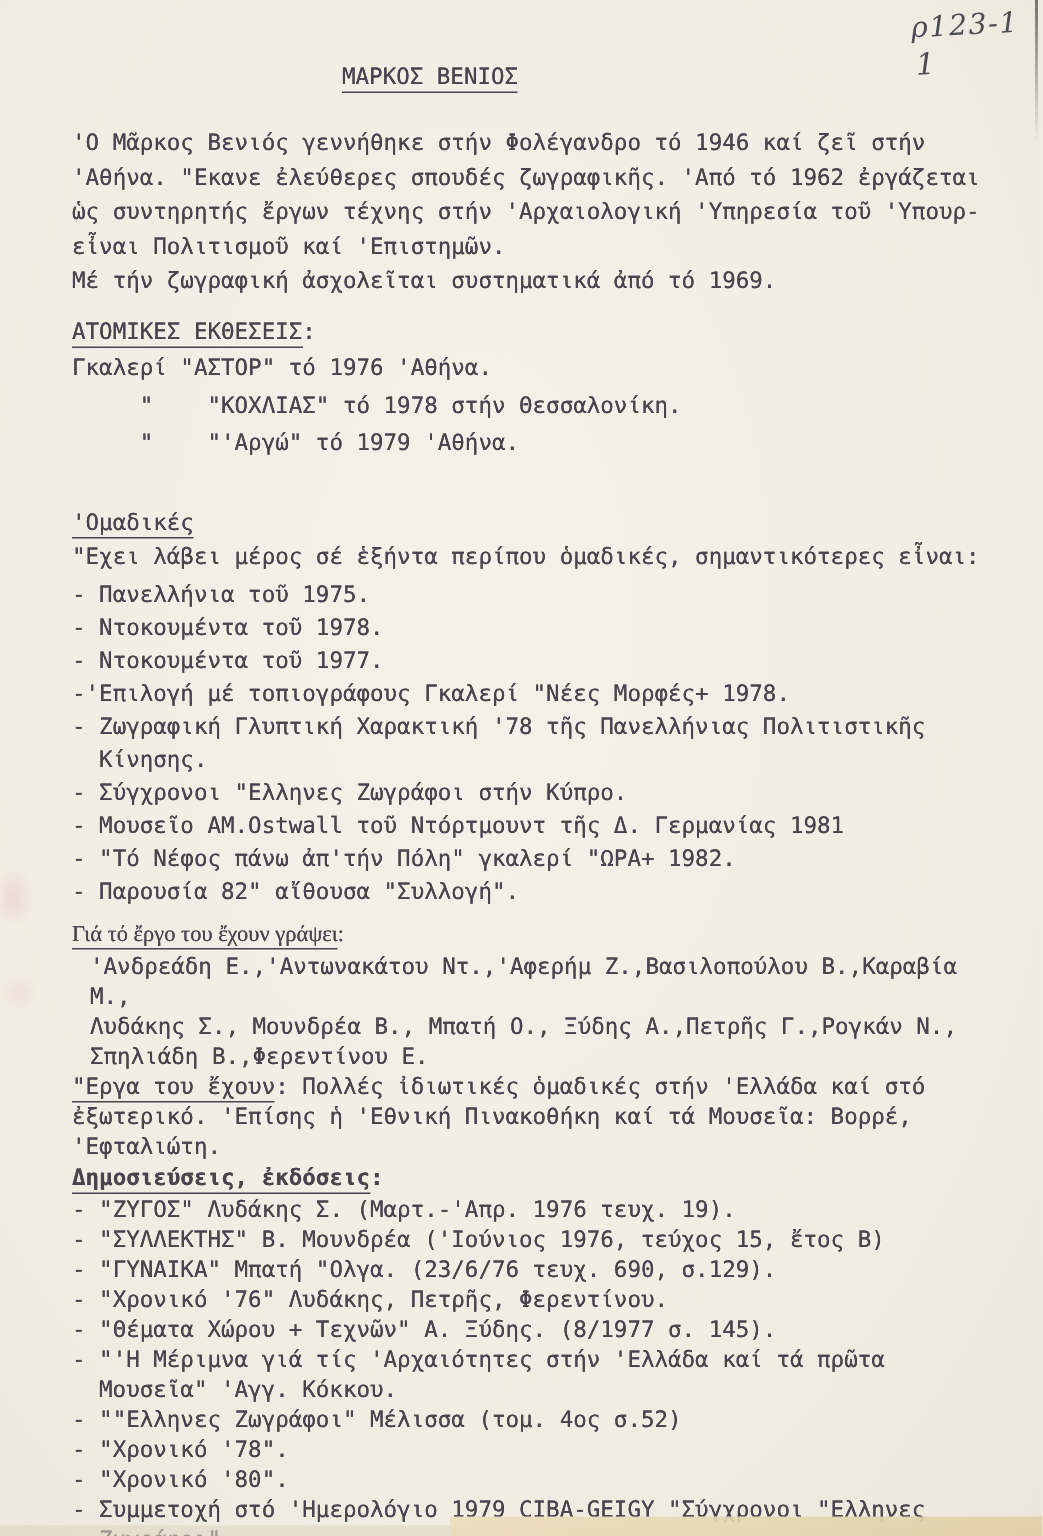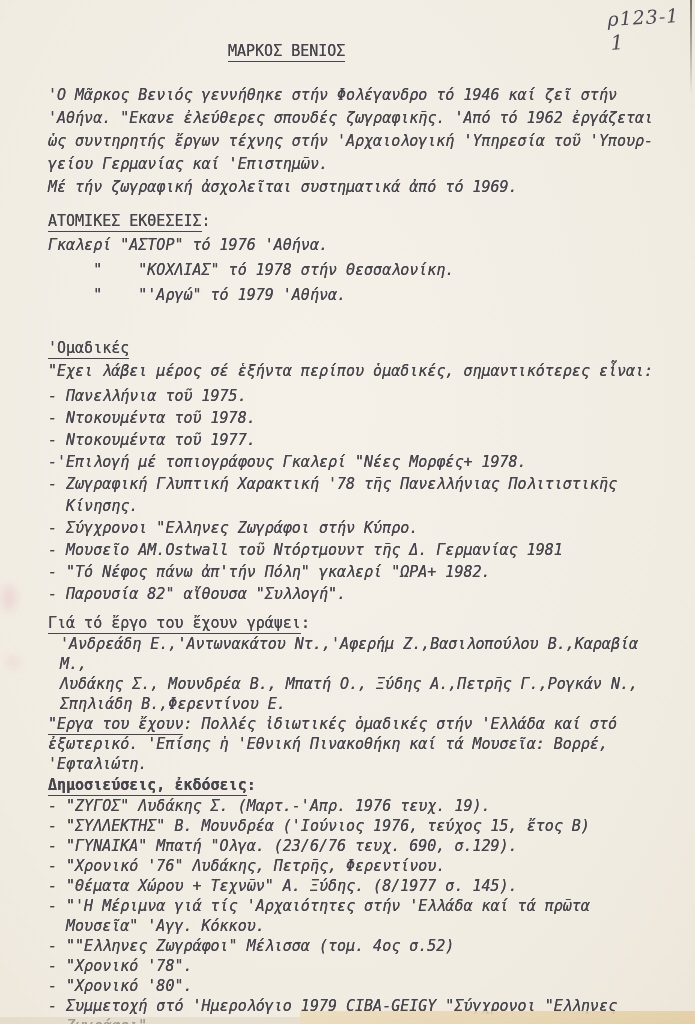--- a/index.html
+++ b/index.html
@@ -41,36 +41,36 @@
     color:#4c4a52; transform:rotate(-3deg);
   }
   .annotation .code { font-size:19px; letter-spacing:1px; }
   .annotation .pagenum { font-size:20px; margin:1px 0 0 2px; }
 
   .content {
     position:absolute; left:48px; top:40px; width:615px;
     font-size:15px;
     text-shadow:0 0 .4px currentColor;
   }
-  .line { white-space:pre-wrap;font-style:italic; }
+  .line { white-space:pre-wrap; }
   .u { border-bottom:1.6px solid currentColor; padding-bottom:1px; }
 
   .doc-title { margin-left:180px; line-height:22px; }
   .bio { margin-top:22px; }
   .bio .line { line-height:23px; }
 
   .solo-heading { margin-top:11px; line-height:23px; }
   .solo-list .line { line-height:25px; }
 
   .group-heading { line-height:23px;margin-top:29px; }
   .group-intro { line-height:22px; }
   .group-list { margin-top:3px; }
   .group-list .line { line-height:22px; padding-left:2ch; text-indent:-2ch; }
 
-  .writers-heading { margin-top:7px; line-height:22px; }
+  .writers-heading { margin-top:7px; line-height:22px;font-family:Liberation Serif, serif; }
   .writers .line { line-height:20px;margin-left:12px; }
 
   .works .line { line-height:20px; }
 
   .pubs-heading { line-height:22px;font-weight:bold; }
   .pubs-list .line { line-height:20px; padding-left:2ch; text-indent:-2ch; }
 </style>
 </head>
 <body>
 
@@ -85,21 +85,21 @@
 </div>
 
 <div class="content">
 
   <div class="doc-title"><span class="u">ΜΑΡΚΟΣ ΒΕΝΙΟΣ</span></div>
 
   <div class="bio">
     <div class="line">'Ο Μᾶρκος Βενιός γεννήθηκε στήν Φολέγανδρο τό 1946 καί ζεῖ στήν</div>
     <div class="line">'Αθήνα. "Εκανε ἐλεύθερες σπουδές ζωγραφικῆς. 'Από τό 1962 ἐργάζεται</div>
     <div class="line">ὡς συντηρητής ἔργων τέχνης στήν 'Αρχαιολογική 'Υπηρεσία τοῦ 'Υπουρ-</div>
-    <div class="line">γείου Γερμανίας καί 'Επιστημῶν.</div>
+    <div class="line">εἶναι Πολιτισμοῦ καί 'Επιστημῶν.</div>
     <div class="line">Μέ τήν ζωγραφική ἀσχολεῖται συστηματικά ἀπό τό 1969.</div>
   </div>
 
   <div class="solo-heading"><span class="u">ΑΤΟΜΙΚΕΣ ΕΚΘΕΣΕΙΣ</span><span>:</span></div>
   <div class="solo-list">
     <div class="line">Γκαλερί "ΑΣΤΟΡ" τό 1976 'Αθήνα.</div>
     <div class="line">     "    "ΚΟΧΛΙΑΣ" τό 1978 στήν Θεσσαλονίκη.</div>
     <div class="line">     "    "'Αργώ" τό 1979 'Αθήνα.</div>
   </div>
 

